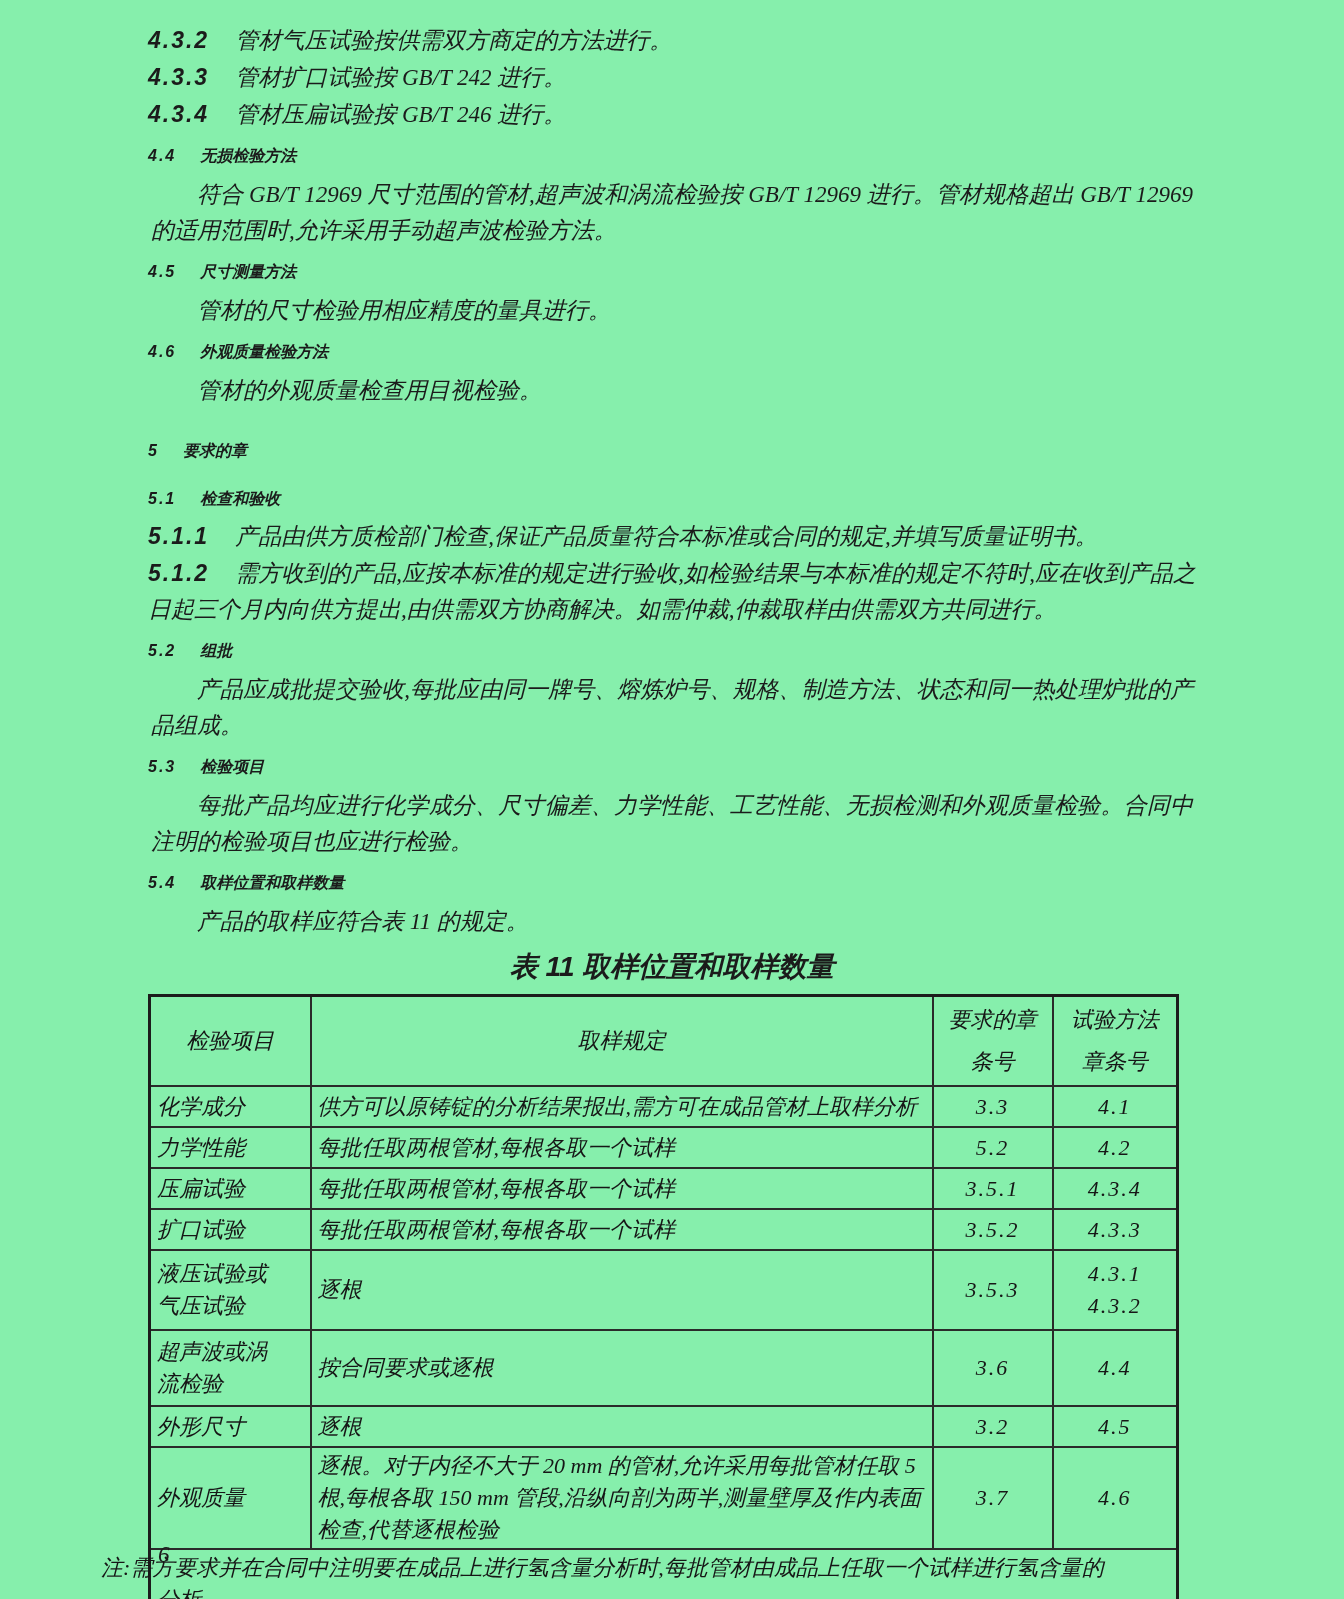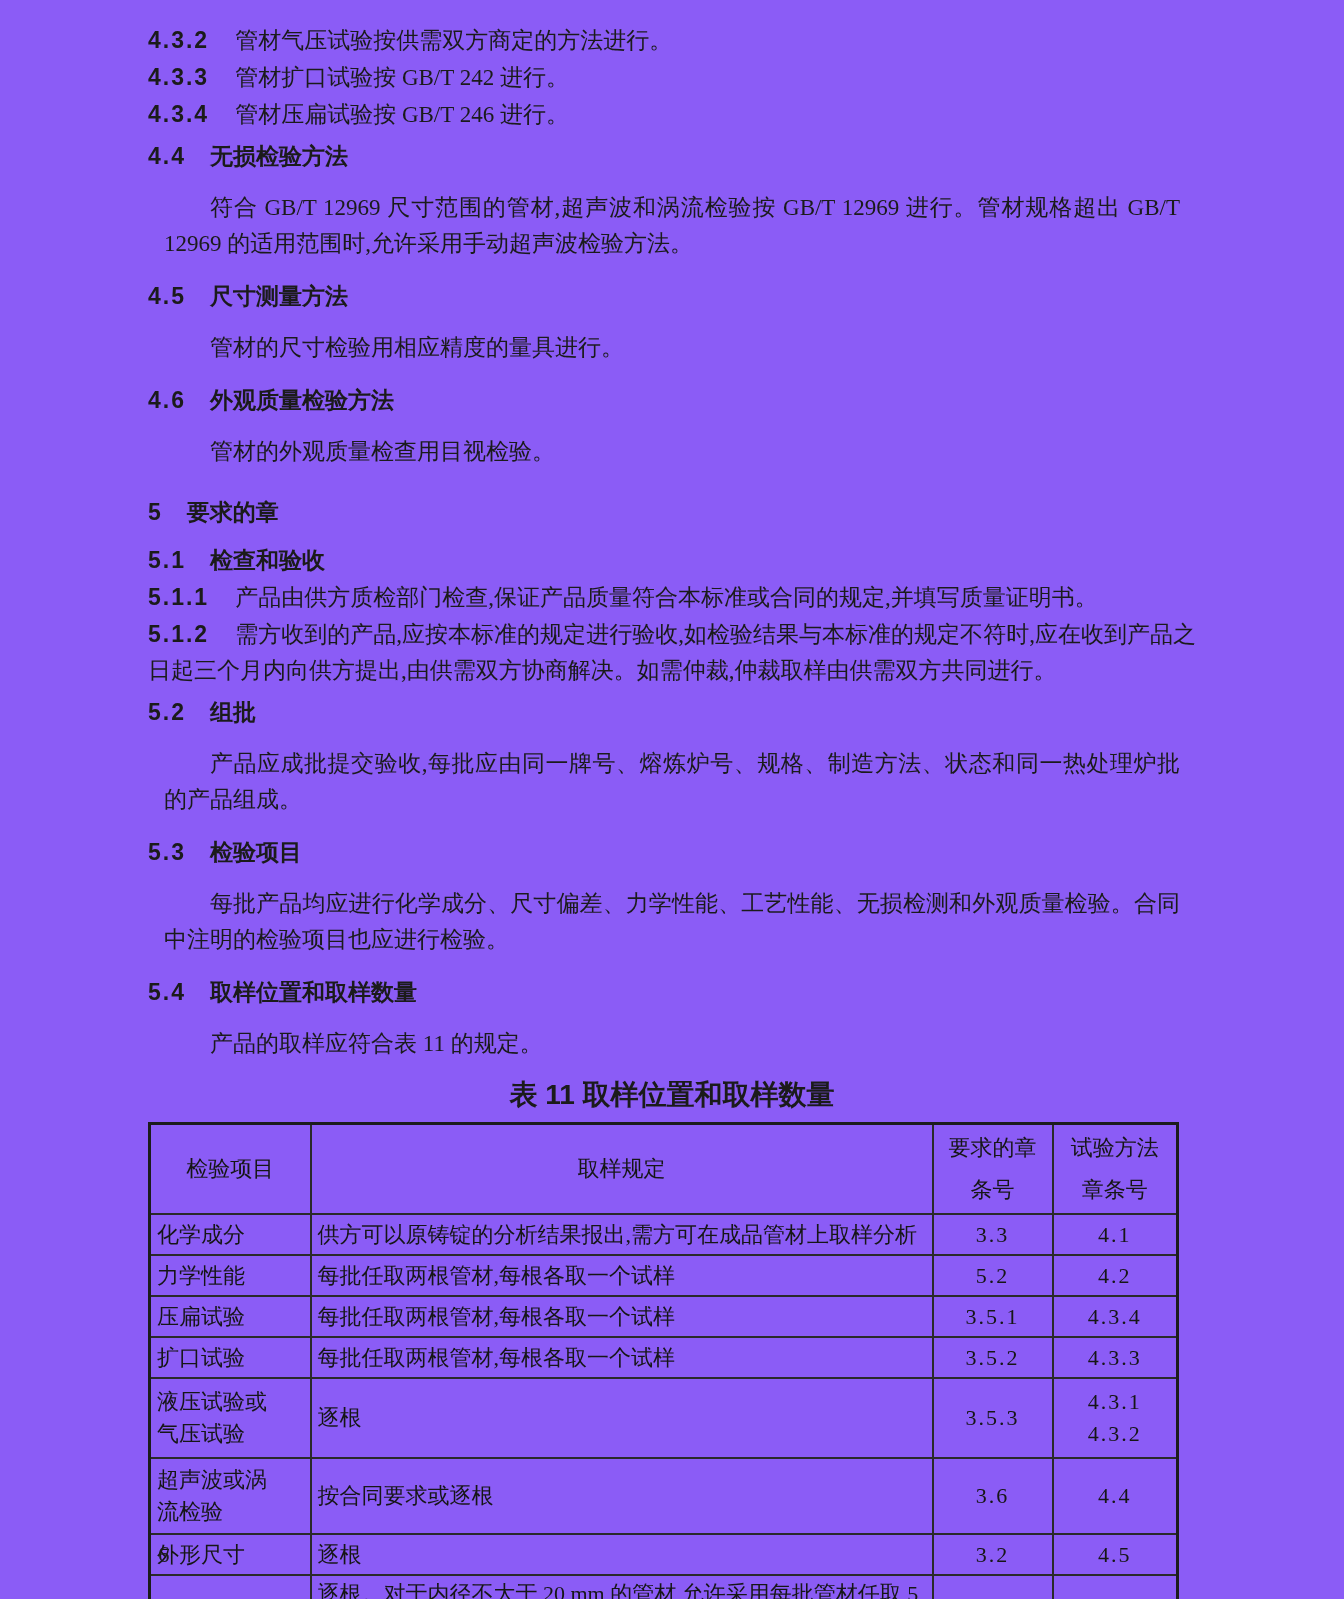--- a/index.html
+++ b/index.html
@@ -4,50 +4,51 @@
 <style>
   html,body { margin:0; padding:0; }
   body {
     width:1344px; height:1599px;
     background:#f4f4f2;
     font-family:"Liberation Serif","DejaVu Serif",serif;
   }
   .page {
     position:relative;
     width:1344px; height:1599px;
-    background:#8b5cf6;
+    background:#86efac;
     color:#1b1b1b;
     overflow:hidden;
+    font-style:italic;
   }
   .content {
     position:absolute;
     left:148px; top:22px;
     width:1048px;
   }
   
   .clause {
     margin:0;
     font-size:23px; line-height:36px;
     text-align:justify;
   }
   .cnum {
     font-weight:700;
     font-family:"Liberation Sans","DejaVu Sans",sans-serif;
     margin-right:26px;
     letter-spacing:2px;
   }
   .para {
-    margin:16px;
+    margin:3px;
     font-size:23px; line-height:36px;
     text-indent:2em;
     text-align:justify;
   }
   .h {
     margin:5px 0 1px 0;
-    font-size:23px; line-height:36px;
+    font-size:16px; line-height:36px;
     font-weight:700;
     font-family:"Liberation Sans","DejaVu Sans",sans-serif;
   }
   .h .hnum { margin-right:24px; letter-spacing:2px; }
   .h-ch { margin-top:24px; margin-bottom:12px; }
   
   .tbl-title {
     margin:10px 0 10px 0;
     text-align:center;
     font-size:28px; line-height:34px;

